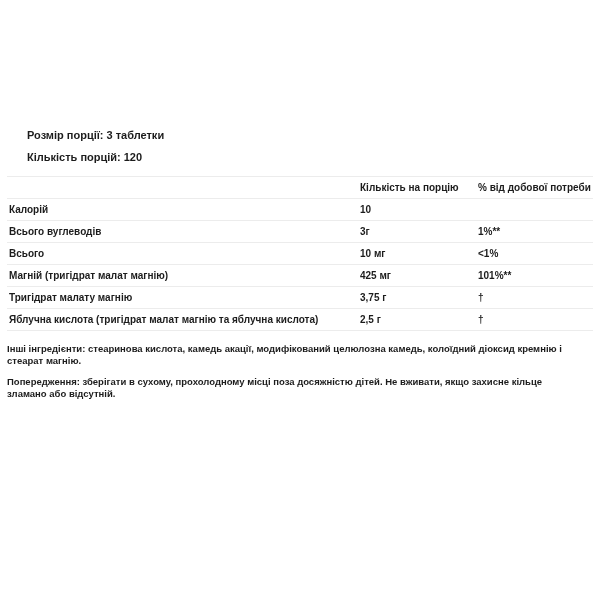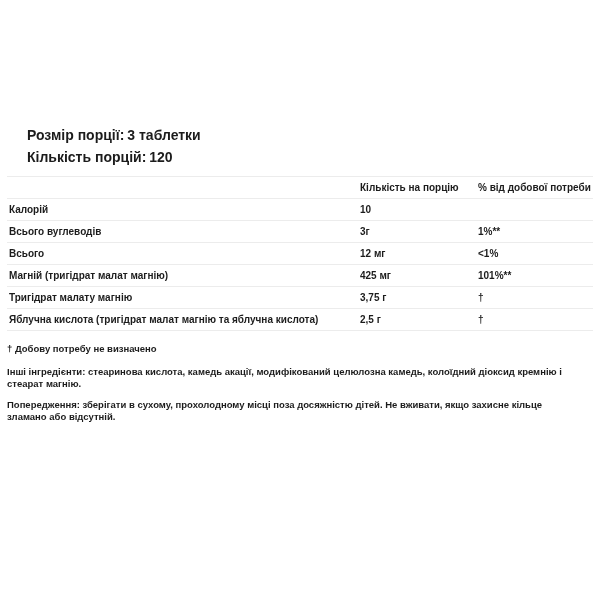--- a/index.html
+++ b/index.html
@@ -15,21 +15,21 @@
       color: #1c1c1c;
       overflow: hidden;
     }
     .wrap {
       position: absolute;
       left: 7px;
       top: 129px;
       width: 586px;
     }
     .meta-line {
-      font-size: 14px;
+      font-size: 11px;
       font-weight: bold;
       line-height: 12px;
       margin: 0;
       padding-left: 20px;
     }
     .meta-line.first { margin-bottom: 10px; }
     .meta-line.second { margin-bottom: 13px; }
     .meta-line .val { margin-left: 3px; }
 
     table.facts {
@@ -87,21 +87,21 @@
         <td>10</td>
         <td></td>
       </tr>
       <tr>
         <td>Всього вуглеводів</td>
         <td>3г</td>
         <td>1%**</td>
       </tr>
       <tr>
         <td>Всього</td>
-        <td>12 мг</td>
+        <td>10 мг</td>
         <td>&lt;1%</td>
       </tr>
       <tr>
         <td>Магній (тригідрат малат магнію)</td>
         <td>425 мг</td>
         <td>101%**</td>
       </tr>
       <tr>
         <td>Тригідрат малату магнію</td>
         <td>3,75 г</td>
@@ -109,17 +109,16 @@
       </tr>
       <tr>
         <td>Яблучна кислота (тригідрат малат магнію та яблучна кислота)</td>
         <td>2,5 г</td>
         <td>†</td>
       </tr>
     </tbody>
   </table>
 
   <div class="notes">
-    <p class="note-dagger">† Добову потребу не визначено</p>
     <p>Інші інгредієнти: стеаринова кислота, камедь акації, модифікований целюлозна камедь, колоїдний діоксид кремнію  і стеарат магнію.</p>
     <p>Попередження: зберігати в сухому, прохолодному місці поза досяжністю дітей. Не вживати, якщо захисне кільце зламано або відсутній.</p>
   </div>
 </div>
 
 </body></html>

